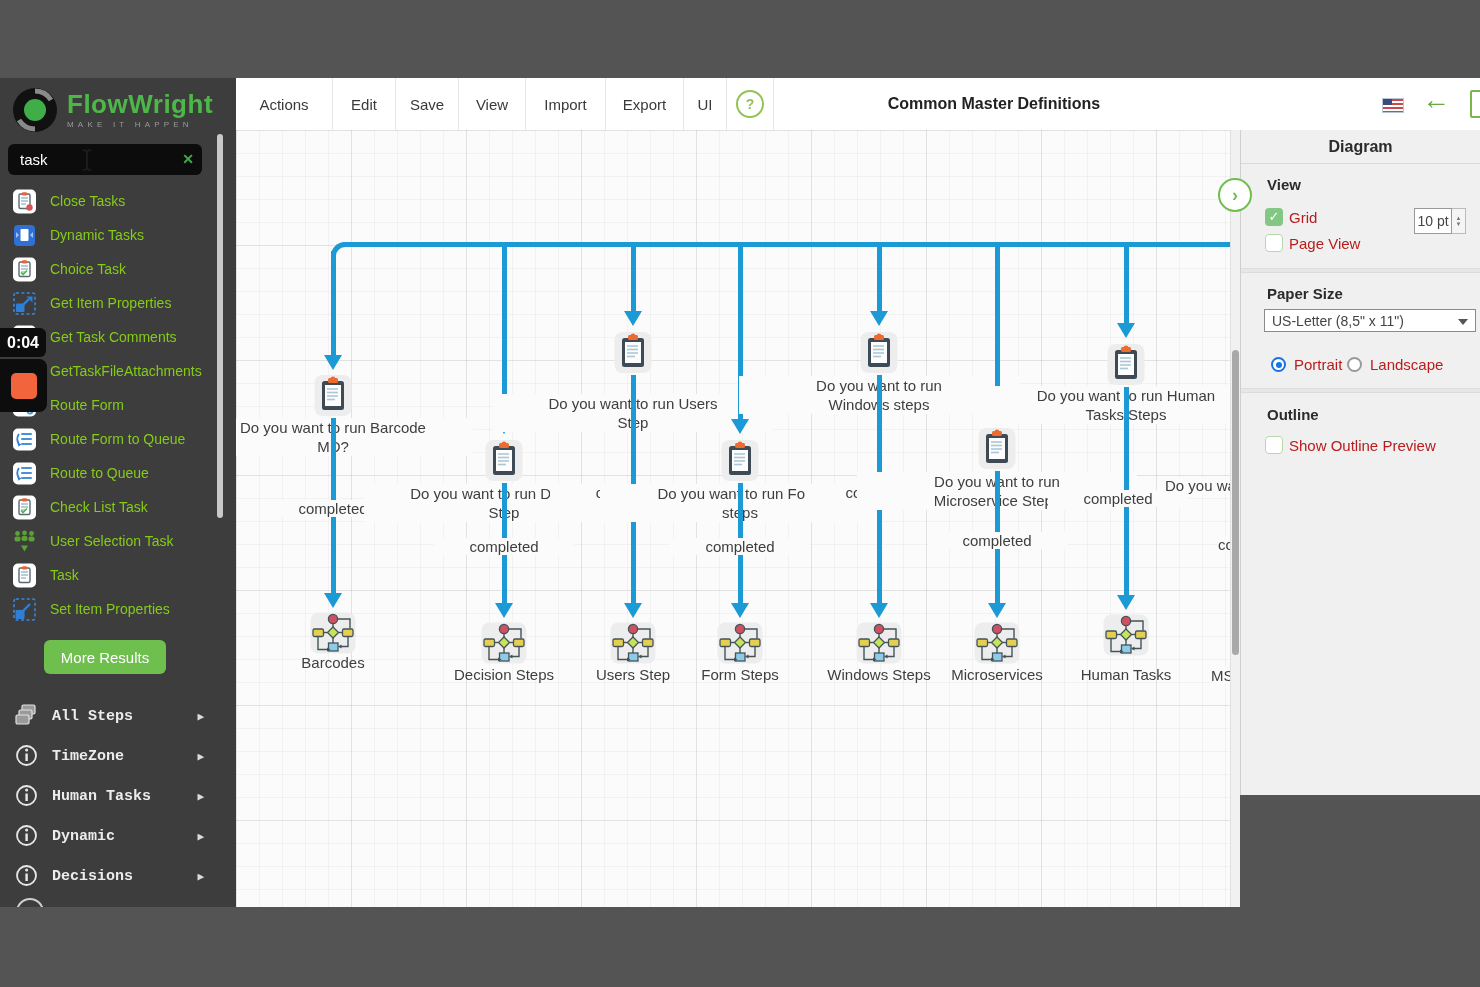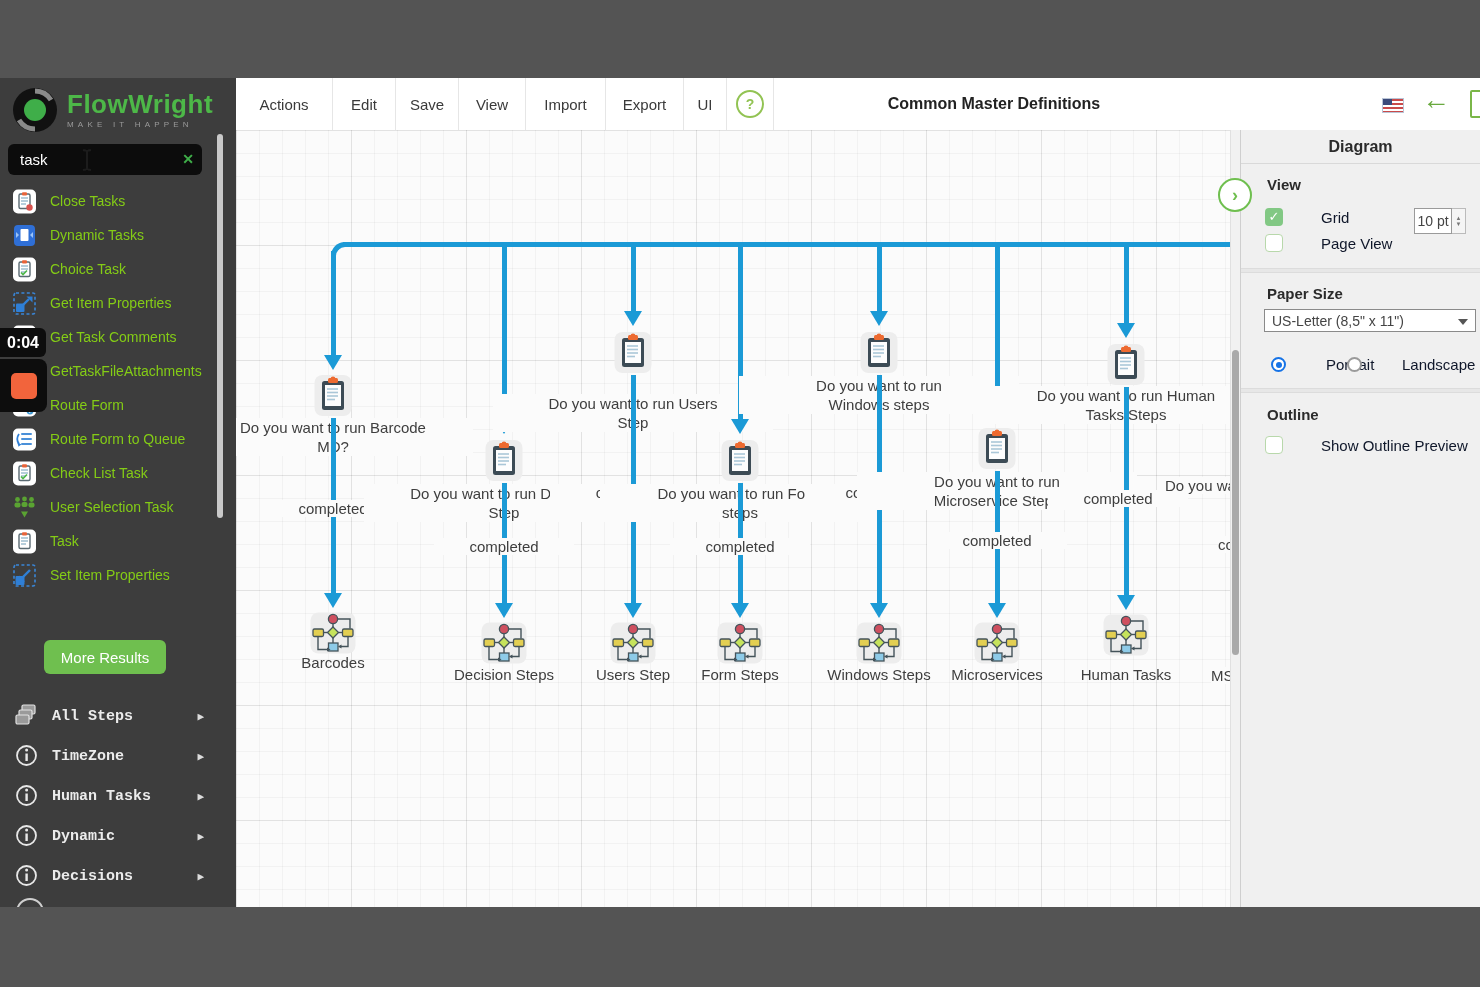--- a/index.html
+++ b/index.html
@@ -89,26 +89,26 @@
   .edge-label{position:absolute;width:140px;text-align:center;font-size:15px;color:#3e3e3e;background:#fbfbfb;}
   .node-label{position:absolute;width:200px;text-align:center;font-size:15px;color:#3e3e3e;}
   .clip-node{position:absolute;width:38px;height:44px;cursor:pointer;}
   .flow-node{position:absolute;width:46px;height:42px;cursor:pointer;}
   .frag{position:absolute;font-size:15px;color:#3e3e3e;white-space:nowrap;background:#fbfbfb;}
   #panel-toggle{position:absolute;left:1218px;top:178px;width:34px;height:34px;border-radius:50%;background:#fff;
                 border:2px solid #6fbf4f;color:#6fbf4f;font-size:18px;font-weight:bold;display:flex;
                 align-items:center;justify-content:center;z-index:30;cursor:pointer;box-sizing:border-box;}
 
   
-  #panel{position:absolute;left:1240px;top:130px;width:240px;height:777px;background:#f0f0f0;
+  #panel{position:absolute;left:1240px;top:130px;width:240px;height:665px;background:#f0f0f0;
          border-left:1px solid #cfcfcf;box-sizing:border-box;}
   #panel-header{height:33px;display:flex;align-items:center;justify-content:center;font-size:16px;
                 font-weight:bold;color:#2b2b2b;border-bottom:1px solid #d9d9d9;}
   .p-heading{position:absolute;left:26px;font-size:15px;font-weight:bold;color:#2b2b2b;}
-  .p-label{font-size:15px;color:#0f172a;margin-left:32px;}
+  .p-label{font-size:15px;color:#b91c1c;}
   .divider{position:absolute;left:0;width:240px;height:5px;background:#e7e7e7;border-top:1px solid #dcdcdc;
            border-bottom:1px solid #dcdcdc;box-sizing:border-box;}
   .cb{position:absolute;width:18px;height:18px;border-radius:4px;box-sizing:border-box;cursor:pointer;}
   .cb.checked{background:#82c884;color:#fff;font-size:13px;text-align:center;line-height:18px;}
   .cb.unchecked{background:#fff;border:1.5px solid #b8d8ab;}
   #grid-size-box{position:absolute;left:173px;top:78px;width:38px;height:26px;background:#fff;border:1px solid #9a9a9a;
                  font-size:14px;color:#444;display:flex;align-items:center;justify-content:center;box-sizing:border-box;}
   #grid-spinner{position:absolute;left:211px;top:78px;width:14px;height:26px;border:1px solid #bbb;border-left:none;
                 box-sizing:border-box;display:flex;flex-direction:column;align-items:center;justify-content:center;
                 font-size:6px;color:#777;background:#f5f5f5;cursor:pointer;}
@@ -264,20 +264,33 @@
               <line x1="10" y1="12" x2="19" y2="12"></line>
               <line x1="10" y1="17" x2="19" y2="17"></line>
             </g>
      <path d="M7 7 q-3.5 5 0 10" stroke="#2f7fd6" stroke-width="1.8" fill="none"></path>
             <polygon points="5.5,16 9.5,17.3 6.5,19.8" fill="#2f7fd6"></polygon>
           </svg></span>
                    <span class="lbl">Route Form to Queue</span>
       </div>
       <div class="side-item">
         <span class="tile"><svg viewBox="0 0 25 25" width="25" height="25">
+            <rect x="1" y="1.5" width="23" height="22" rx="5" fill="#fff"></rect>
+     <g stroke="#4a90d9" stroke-width="2" stroke-linecap="round">
+              <line x1="10" y1="7" x2="19" y2="7"></line>
+              <line x1="10" y1="12" x2="19" y2="12"></line>
+              <line x1="10" y1="17" x2="19" y2="17"></line>
+            </g>
+     <path d="M7 7 q-3.5 5 0 10" stroke="#2f7fd6" stroke-width="1.8" fill="none"></path>
+            <polygon points="5.5,16 9.5,17.3 6.5,19.8" fill="#2f7fd6"></polygon>
+          </svg></span>
+                   <span class="lbl">Route to Queue</span>
+      </div>
+      <div class="side-item">
+        <span class="tile"><svg viewBox="0 0 25 25" width="25" height="25">
             <rect x="1" y="0.5" width="23" height="24" rx="5" fill="#fff"></rect>
    <rect x="7" y="5" width="11" height="14.5" rx="1.5" fill="#fff" stroke="#5a6a72" stroke-width="1.4"></rect>
    <rect x="10" y="3.2" width="5" height="3.4" rx="1" fill="#e8643a"></rect>
    <g stroke="#8fb3c8" stroke-width="1.3">
               <line x1="9" y1="9" x2="16" y2="9"></line>
               <line x1="9" y1="12" x2="16" y2="12"></line>
               <line x1="9" y1="15" x2="14" y2="15"></line>
             </g>
             <path d="M9 15.5 l2 2 l4 -4" stroke="#4db848" stroke-width="1.6" fill="none"></path>
           </svg></span>

